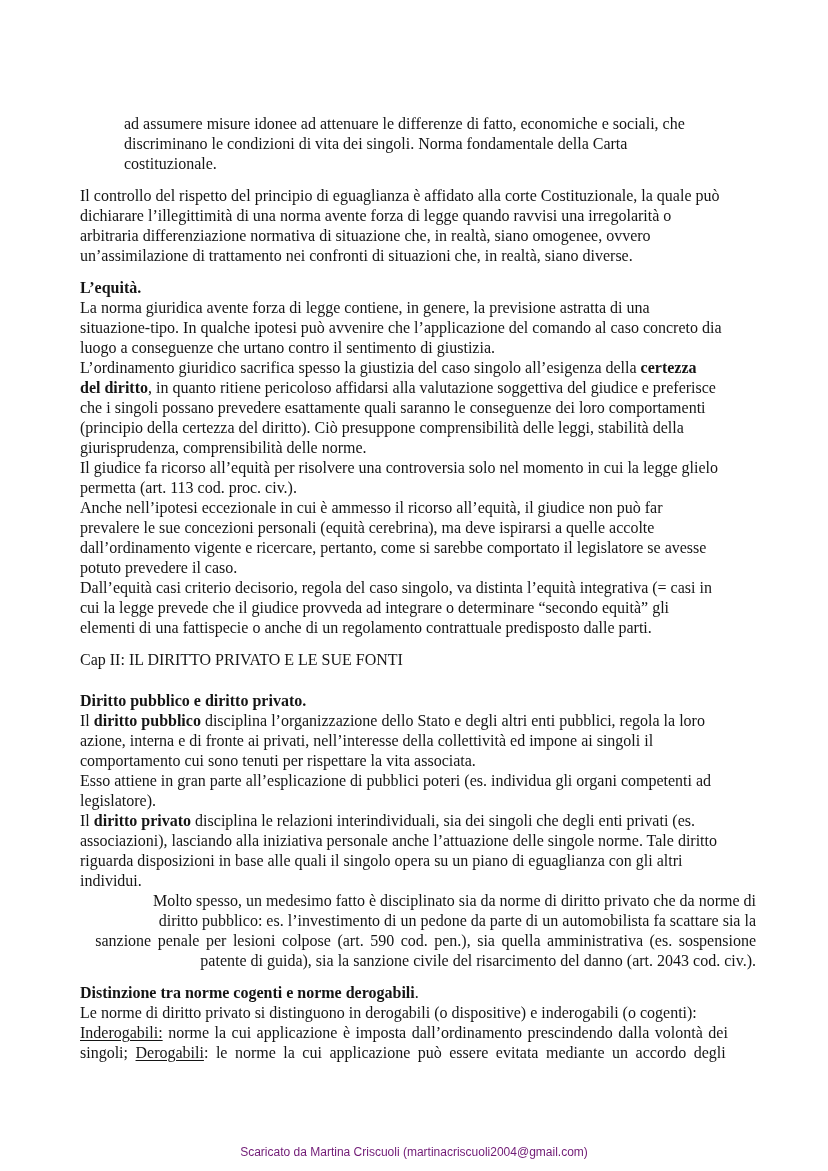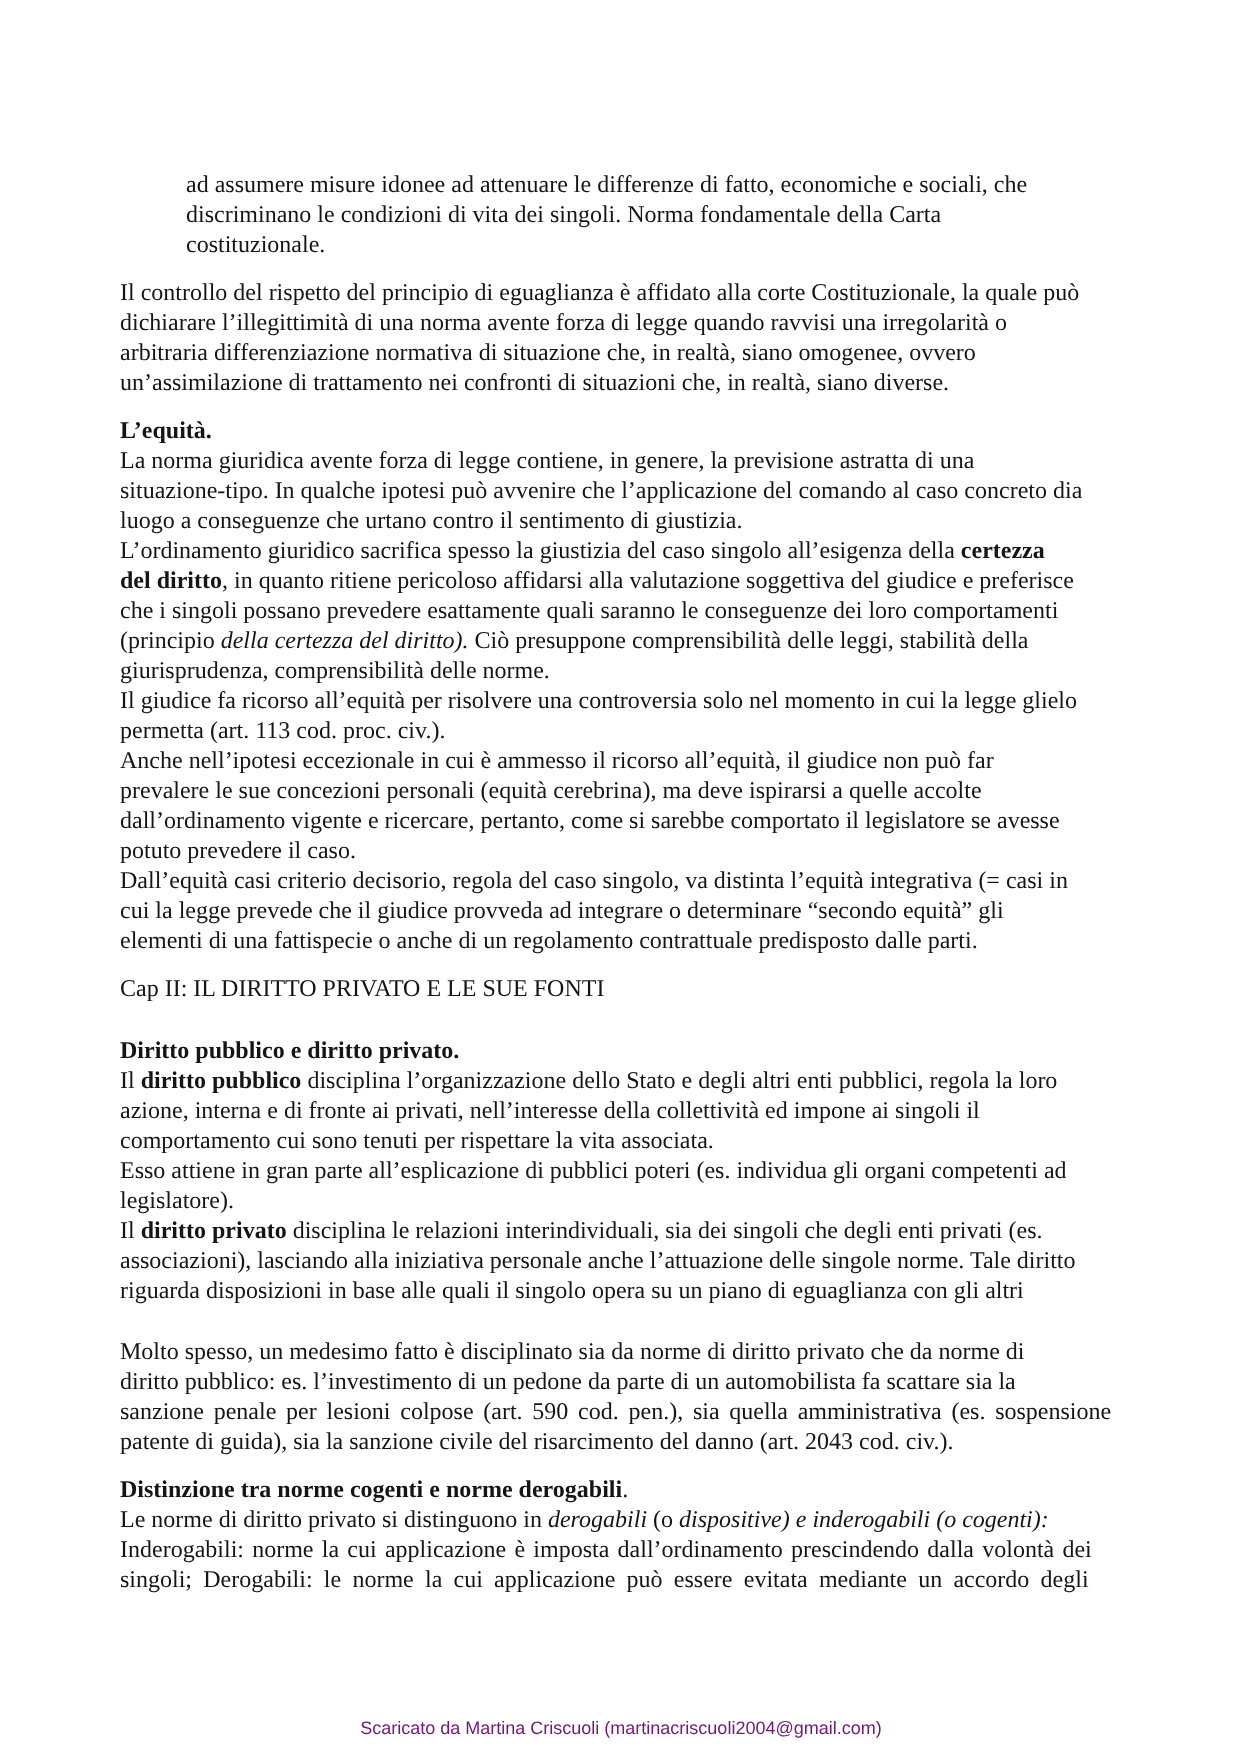--- a/index.html
+++ b/index.html
@@ -17,22 +17,22 @@
     left: 80px;
     top: 114px;
     width: 676px;
     font-size: 16px;
     line-height: 20px;
   }
   .block { margin: 0; }
   .block.indent { padding-left: 44px; }
   .line { white-space: nowrap; }
   .b { font-weight: bold; text-align: right; }
-  .i { font-style: italic; }
-  .u { text-underline-offset: 2px; }
+  .i { }
+  .u { text-decoration: underline; text-underline-offset: 2px; }
   .page-footer {
     position: absolute;
     left: 0;
     right: 0;
     top: 1145px;
     text-align: center;
     font-family: "Liberation Sans", sans-serif;
     font-size: 12px;
     color: #701a75;
   }
@@ -79,22 +79,23 @@
       <div class="block" style="margin-top: 21px;">
         <div class="line"><span class="b">Diritto pubblico e diritto privato.</span></div>
         <div class="line"><span>Il </span><span class="b">diritto pubblico</span><span> disciplina l’organizzazione dello Stato e degli altri enti pubblici, regola la loro</span></div>
         <div class="line"><span>azione, interna e di fronte ai privati, nell’interesse della collettività ed impone ai singoli il</span></div>
         <div class="line"><span>comportamento cui sono tenuti per rispettare la vita associata.</span></div>
         <div class="line"><span>Esso attiene in gran parte all’esplicazione di pubblici poteri (es. individua gli organi competenti ad</span></div>
         <div class="line"><span>legislatore).</span></div>
         <div class="line"><span>Il </span><span class="b">diritto privato</span><span> disciplina le relazioni interindividuali, sia dei singoli che degli enti privati (es.</span></div>
         <div class="line"><span>associazioni), lasciando alla iniziativa personale anche l’attuazione delle singole norme. Tale diritto</span></div>
         <div class="line"><span>riguarda disposizioni in base alle quali il singolo opera su un piano di eguaglianza con gli altri</span></div>
+        <div class="line"><span>individui.</span></div>
       </div>
-      <div class="block" style="margin-top: 21px;">
+      <div class="block" style=" text-align: right;">
         <div class="line"><span>Molto spesso, un medesimo fatto è disciplinato sia da norme di diritto privato che da norme di</span></div>
         <div class="line"><span>diritto pubblico: es. l’investimento di un pedone da parte di un automobilista fa scattare sia la</span></div>
         <div class="line" style="word-spacing: 2.5px;"><span>sanzione penale per lesioni colpose (art. 590 cod. pen.), sia quella amministrativa (es. sospensione</span></div>
         <div class="line"><span>patente di guida), sia la sanzione civile del risarcimento del danno (art. 2043 cod. civ.).</span></div>
       </div>
       <div class="block" style="margin-top: 12px;">
         <div class="line"><span class="b">Distinzione tra norme cogenti e norme derogabili</span><span>.</span></div>
         <div class="line"><span>Le norme di diritto privato si distinguono in </span><span class="i">derogabili</span><span> (o </span><span class="i">dispositive) e inderogabili (o cogenti):</span></div>
         <div class="line" style="word-spacing: 1.5px;"><span class="u">Inderogabili:</span><span> norme la cui applicazione è imposta dall’ordinamento prescindendo dalla volontà dei</span></div>
         <div class="line" style="word-spacing: 3.5px;"><span>singoli; </span><span class="u">Derogabili</span><span>: le norme la cui applicazione può essere evitata mediante un accordo degli</span></div>

